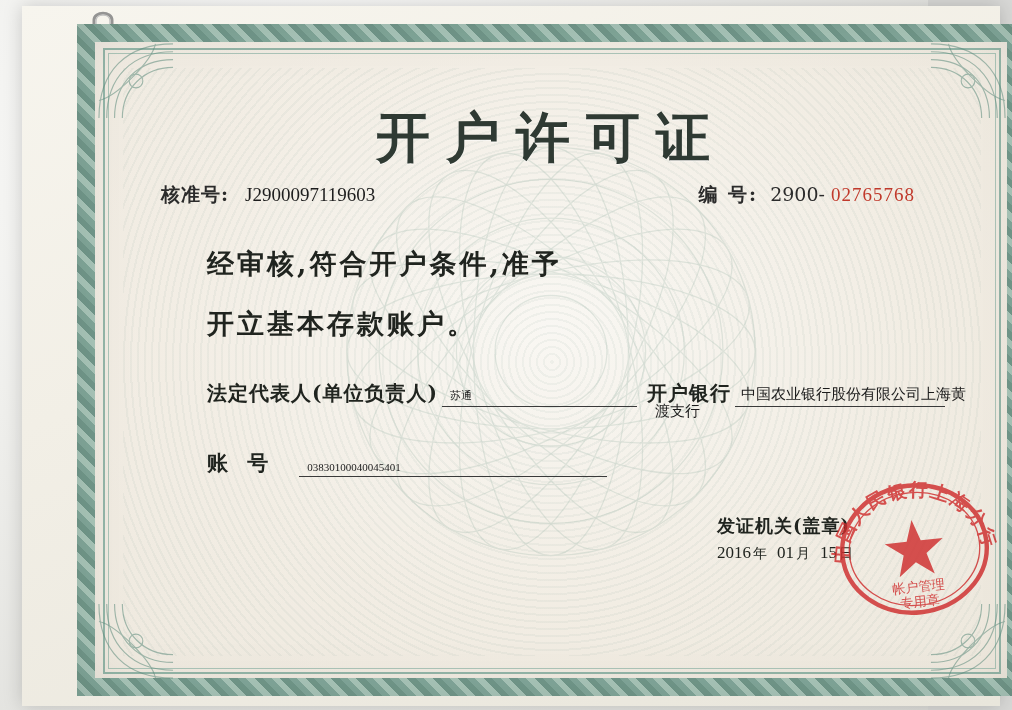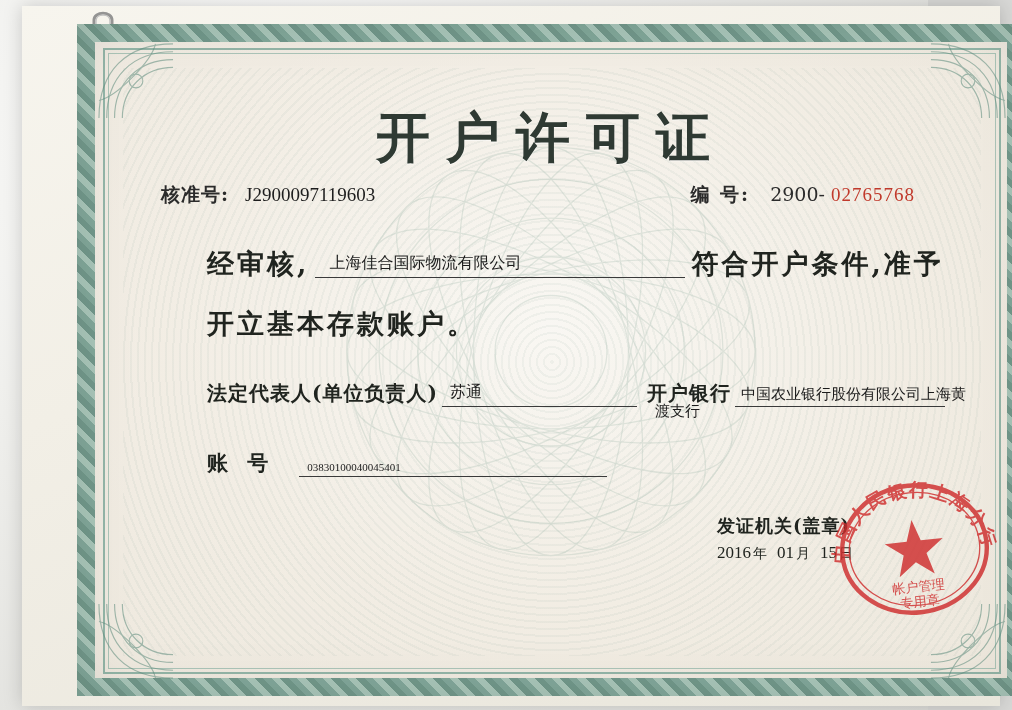--- a/index.html
+++ b/index.html
@@ -79,21 +79,21 @@
   }
   .row-approve .label{font-weight:bold;letter-spacing:1px;}
   .row-approve .val{
     font-family:"Liberation Serif",serif;font-size:19px;margin-left:10px;color:#1d1d1d;text-align:right;
   }
   .row-no{
     position:absolute;top:158px;right:110px;font-size:19px;color:#2b2b2b;
     font-family:"DejaVu Serif","Liberation Serif",serif;
   }
   .row-no .label{font-weight:bold;letter-spacing:2px;}
-  .row-no .prefix{margin-left:14px;}
+  .row-no .prefix{margin-left:6px;}
   .row-no .red{color:#c0392b;letter-spacing:1px;font-family:"Liberation Serif",serif;}
 
   .para1{
     position:absolute;top:222px;left:130px;right:70px;
     font-family:"DejaVu Serif","Liberation Serif",serif;
     font-size:27px;font-weight:bold;color:#20241f;letter-spacing:3px;
     display:flex;align-items:flex-end;
   }
   .para1 .fill{
     flex:0 0 370px;border-bottom:1.6px solid #3a3a3a;
@@ -112,21 +112,21 @@
   .row-legal{
     position:absolute;top:356px;left:130px;width:430px;
     font-family:"DejaVu Serif","Liberation Serif",serif;
     font-size:20px;font-weight:bold;color:#20241f;letter-spacing:1px;
     display:flex;
   }
   .row-legal .fill{
     flex:1;border-bottom:1.5px solid #3a3a3a;margin-left:4px;height:26px;position:relative;
   }
   .row-legal .fill span{
-    position:absolute;left:8px;bottom:3px;font-size:16px;font-weight:normal;letter-spacing:0;
+    position:absolute;left:8px;bottom:3px;font-size:11px;font-weight:normal;letter-spacing:0;
     font-family:"Liberation Serif",serif;color:#1b1b1b;
   }
 
   .row-bank{
     position:absolute;top:356px;left:570px;right:80px;
     font-family:"DejaVu Serif","Liberation Serif",serif;
     font-size:20px;font-weight:bold;color:#20241f;letter-spacing:1px;
     display:flex;align-items:flex-end;
   }
   .row-bank .fill{
@@ -276,23 +276,20 @@
         </div>
 
         <div class="row-no">
           <span class="label">编 号:</span>
           <span class="prefix">2900-</span>
           <span class="red">02765768</span>
         </div>
 
         <div class="para1">
           <span>经审核,</span>
-          <span class="fill">
-            <span>上海佳合国际物流有限公司</span>
-          </span>
           <span>符合开户条件,准予</span>
         </div>
 
         <div class="para2">开立基本存款账户。</div>
 
         <div class="row-legal">
           <span>法定代表人(单位负责人)</span>
           <span class="fill">
             <span>苏通</span>
           </span>

